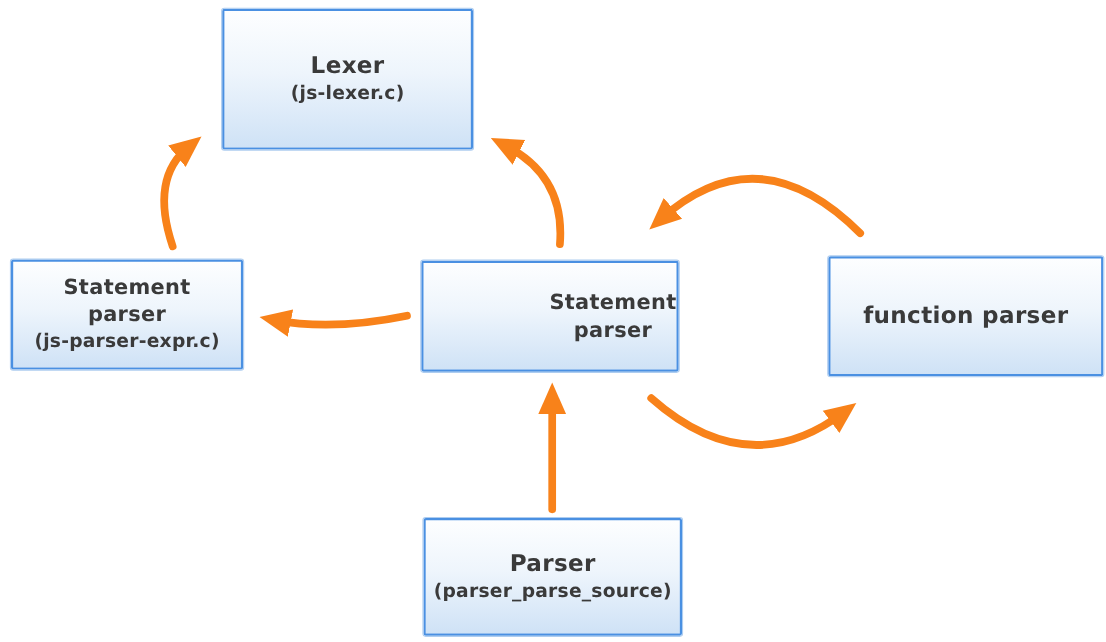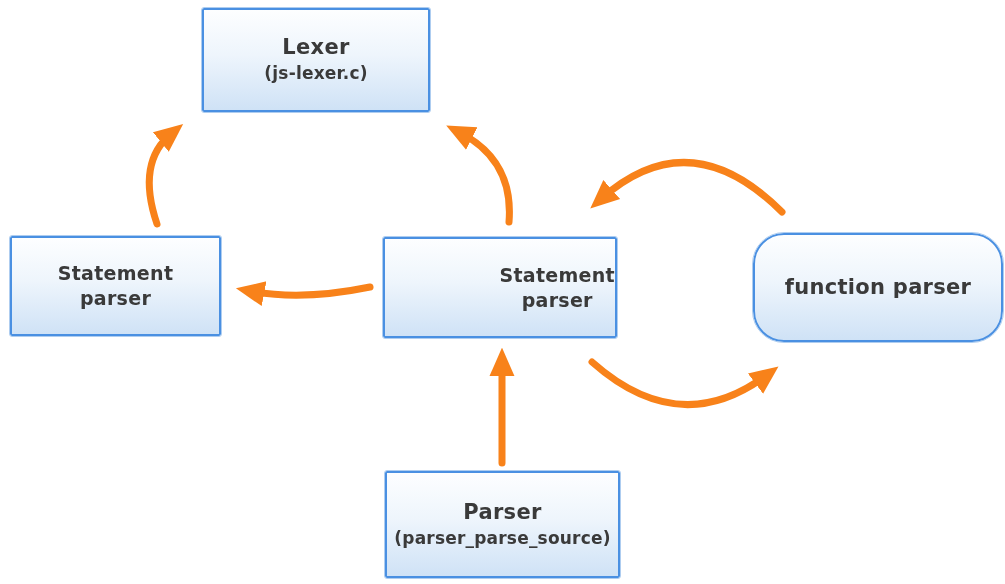--- a/index.html
+++ b/index.html
@@ -46,24 +46,24 @@
     white-space: pre-line;
     letter-spacing: 0.3px;
   }
   .node-title.small { font-size: 19px; }
   .node-subtitle {
     font-size: 17px;
     font-weight: 700;
     line-height: 1.45;
     letter-spacing: 0.2px;
   }
-  #node-lexer      { left: 202px; top:   8px; width: 228px; height: 104px; }
+  #node-lexer      { left: 202px; top:   8px; width: 228px; height: 128px; }
   #node-expression { left:  10px; top: 236px; width: 211px; height: 100px; }
   #node-statement  { left: 383px; top: 237px; width: 234px; height: 101px; align-items: flex-end; }
-  #node-function   { left: 753px; top: 233px; width: 250px; height: 109px; border-radius: 31px; }
+  #node-function   { left: 753px; top: 233px; width: 250px; height: 109px; }
   #node-parser     { left: 385px; top: 471px; width: 235px; height: 107px; }
 </style>
 </head>
 <body>
 
 <div class="canvas">
 
   <svg class="arrows-layer" width="1005" height="584" viewBox="0 0 1005 584" xmlns="http://www.w3.org/2000/svg">
     <defs>
       <marker id="arrowhead" viewBox="0 0 10 10" refX="5" refY="5" markerWidth="4.1" markerHeight="4.1" orient="auto-start-reverse">
@@ -85,20 +85,21 @@
   </svg>
 
   <div class="node" id="node-lexer">
     <div class="node-title">Lexer</div>
     <div class="node-subtitle">(js-lexer.c)</div>
   </div>
 
   <div class="node" id="node-expression">
     <div class="node-title small">Statement
 parser</div>
+    <div class="node-subtitle">(js-parser-expr.c)</div>
   </div>
 
   <div class="node" id="node-statement">
     <div class="node-title small">Statement
 parser</div>
   </div>
 
   <div class="node" id="node-function">
     <div class="node-title">function parser</div>
   </div>

